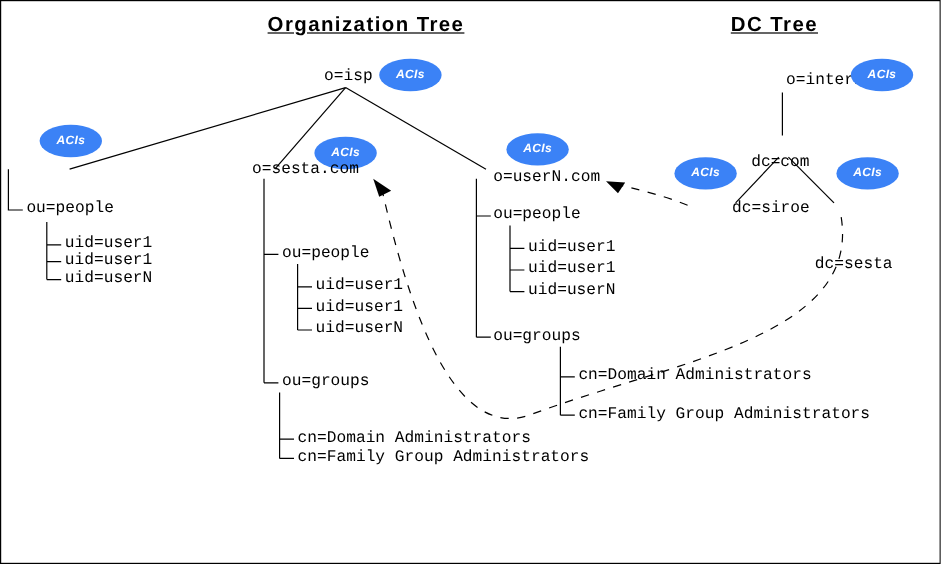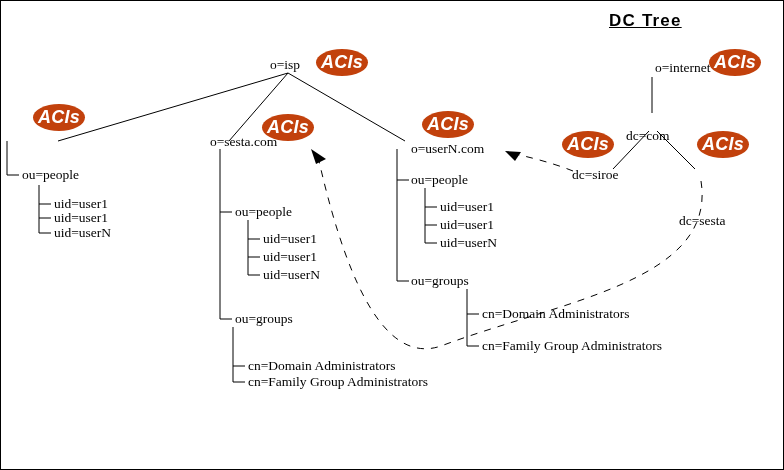--- a/index.html
+++ b/index.html
@@ -31,37 +31,37 @@
     font-family: "Liberation Sans", sans-serif;
     font-weight: bold;
     font-size: 17px;
     letter-spacing: 1.2px;
     color: #000000;
     text-decoration: underline;
     white-space: nowrap;
   }
   .node {
     position: absolute;
-    font-family: Liberation Serif, serif;
+    font-family: Liberation Mono, monospace;
     font-size: 13.5px;
     color: #000000;
     white-space: nowrap;
     line-height: 14px;
   }
   .aci {
     position: absolute;
     width: 52px;
     height: 27px;
     border-radius: 50%;
-    background: #c2410c;
+    background: #3b82f6;
     color: #ffffff;
     font-family: "Liberation Sans", sans-serif;
     font-weight: bold;
     font-style: italic;
-    font-size: 18px;
+    font-size: 10px;
     letter-spacing: 0.3px;
     text-align: center;
     line-height: 27px;
     white-space: nowrap;
   }
 </style>
 </head>
 <body>
 
 <div id="canvas">
@@ -96,20 +96,21 @@
       <path d="M700,180 C716,280 560,300 440,345 C390,362 350,300 318,160"></path>
 
       <path d="M572,170 C552,162 528,156 514,153"></path>
     </g>
     <g fill="#000000" stroke="none">
       <polygon points="310,148 325,158 315,163"></polygon>
       <polygon points="504,150 520,151 514,160"></polygon>
     </g>
   </svg>
 
+  <div class="title" style="left:222px; top:10px;">Organization Tree</div>
   <div class="title" style="left:608px; top:10px;">DC Tree</div>
 
   <div class="node" style="left:269px; top:57px;">o=isp</div>
   <div class="aci" style="left:315px; top:48px;">ACIs</div>
 
   <div class="aci" style="left:32px; top:103px;">ACIs</div>
   <div class="node" style="left:21px; top:167px;">ou=people</div>
   <div class="node" style="left:53px; top:196px;">uid=user1</div>
   <div class="node" style="left:53px; top:210px;">uid=user1</div>
   <div class="node" style="left:53px; top:225px;">uid=userN</div>
@@ -131,17 +132,17 @@
   <div class="node" style="left:439px; top:217px;">uid=user1</div>
   <div class="node" style="left:439px; top:235px;">uid=userN</div>
   <div class="node" style="left:410px; top:273px;">ou=groups</div>
   <div class="node" style="left:481px; top:306px;">cn=Domain Administrators</div>
   <div class="node" style="left:481px; top:338px;">cn=Family Group Administrators</div>
 
   <div class="node" style="left:654px; top:60px;text-align:right;">o=internet</div>
   <div class="aci" style="left:708px; top:48px;">ACIs</div>
   <div class="node" style="left:625px; top:113px;margin-top:15px;">dc=com</div>
   <div class="aci" style="left:561px; top:130px;">ACIs</div>
-  <div class="node" style="left:571px; top:167px;">dc=siroe</div>
+  <div class="node" style="left:609px; top:167px;">dc=siroe</div>
   <div class="aci" style="left:696px; top:130px;">ACIs</div>
   <div class="node" style="left:678px; top:167px;margin-top:46px;">dc=sesta</div>
 
 </div>
 
 </body></html>

